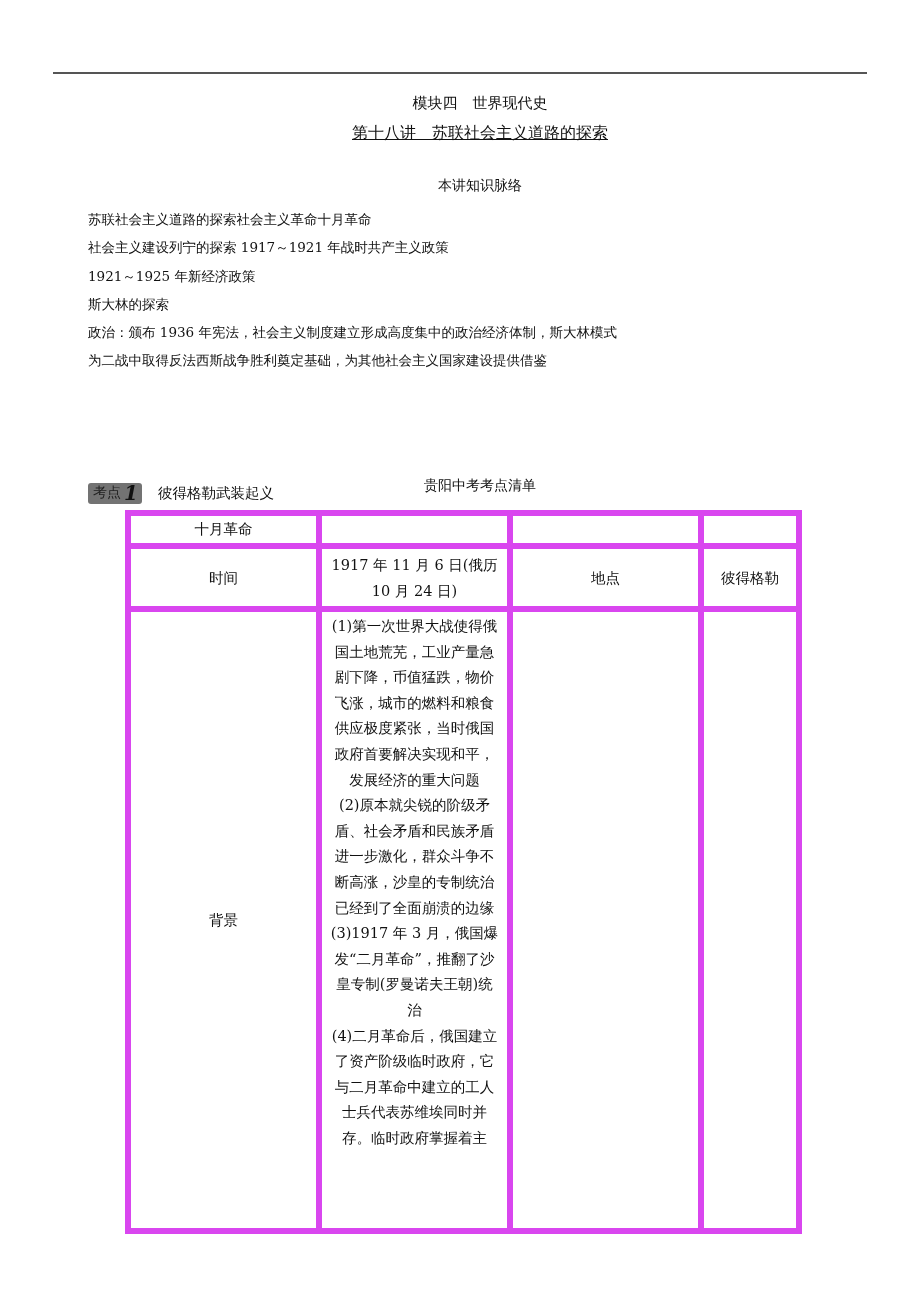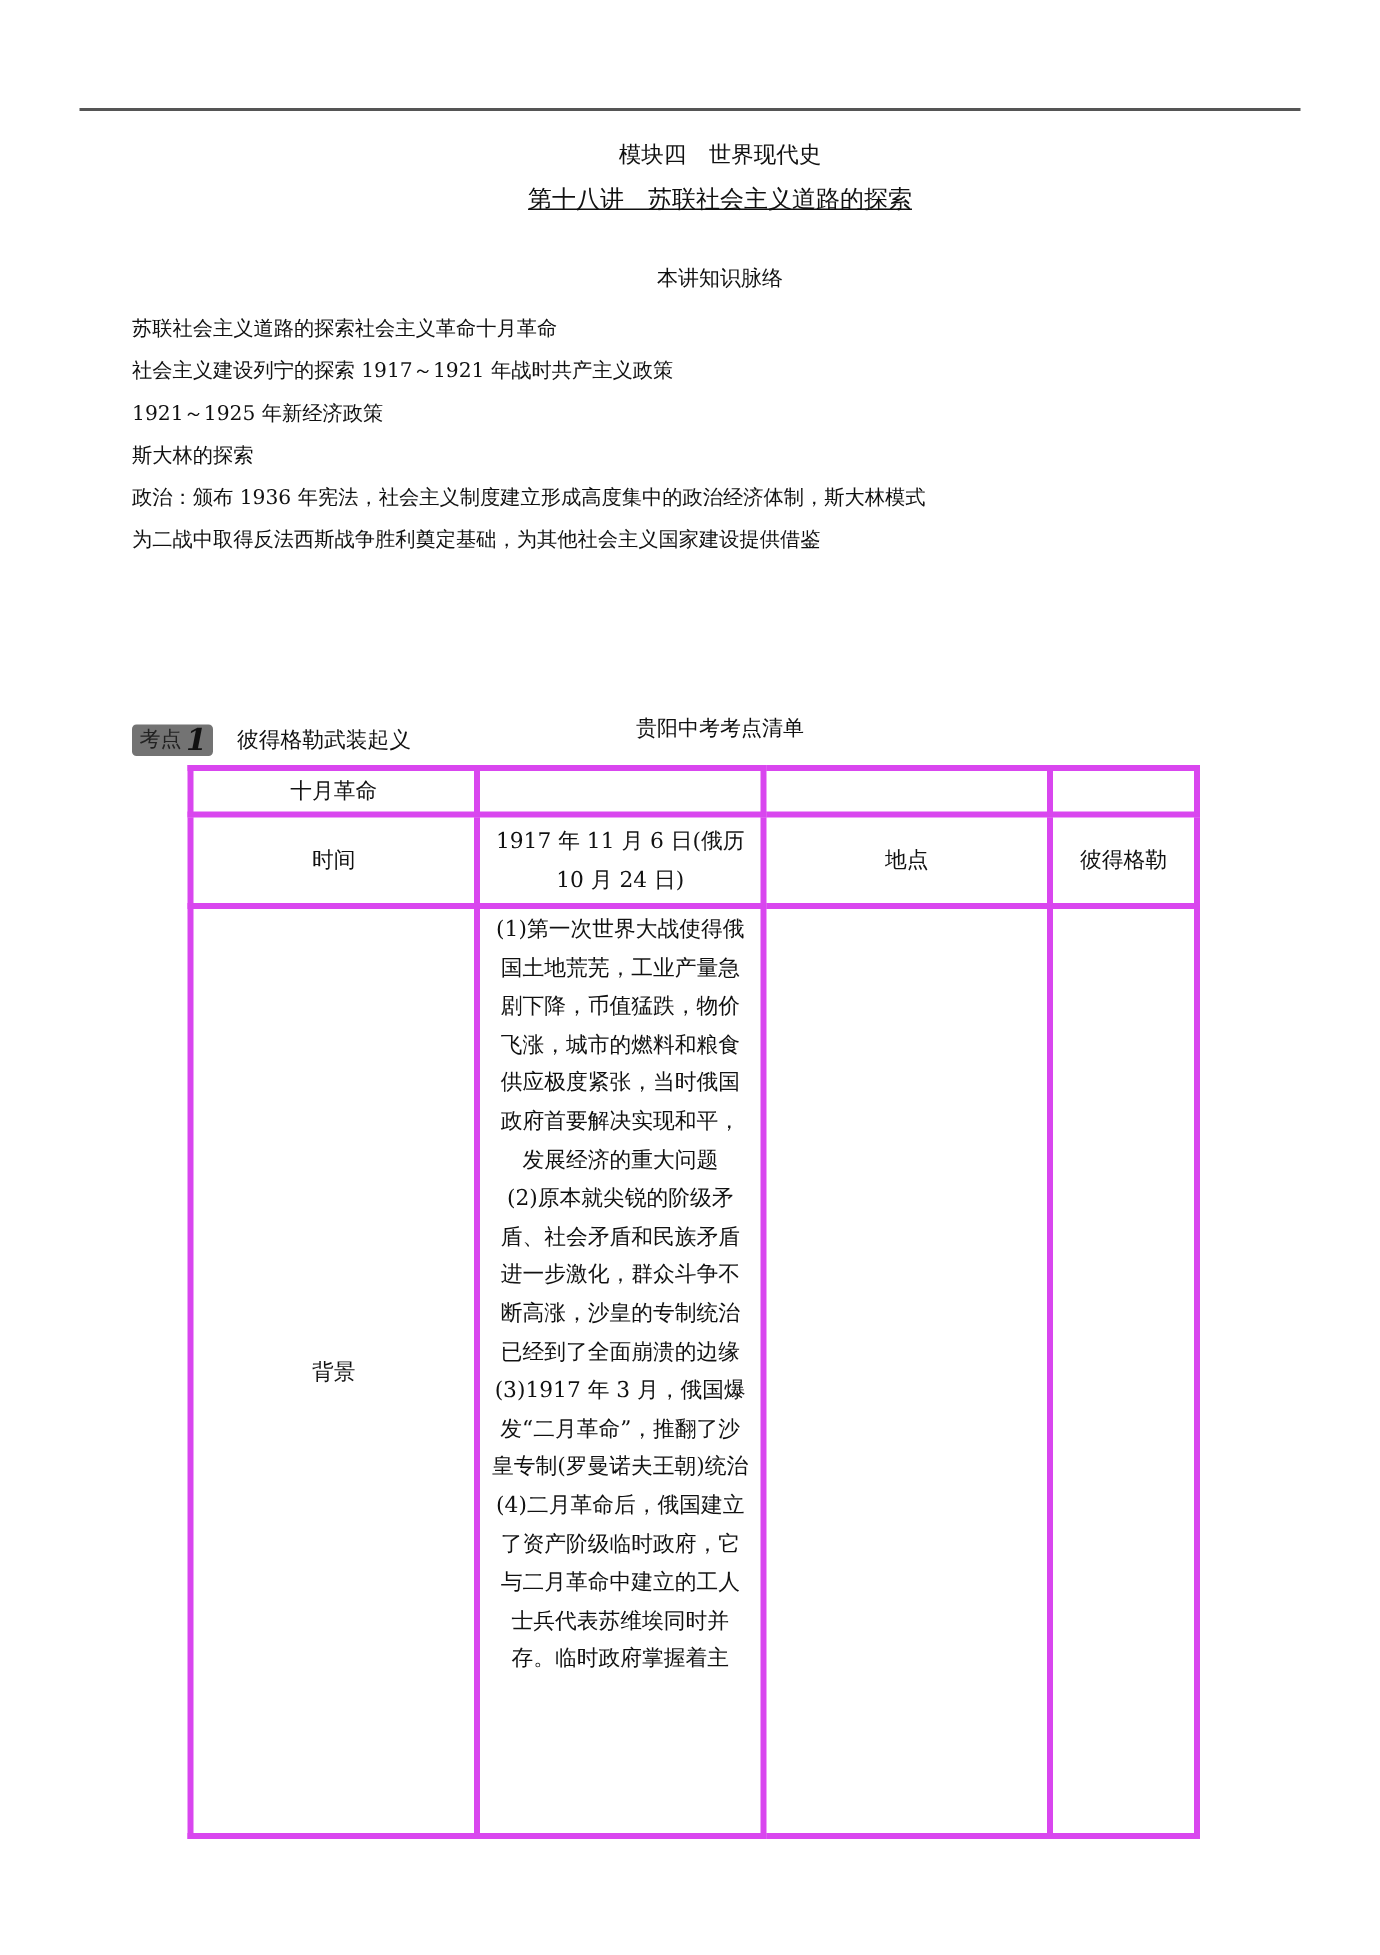--- a/index.html
+++ b/index.html
@@ -15,21 +15,21 @@
   .outline div { white-space: nowrap; }
   .list-title { top: 477px; font-size: 14px; font-family: "DejaVu Serif", "Liberation Serif", serif; }
   .kaodian { position: absolute; left: 88px; top: 482px; height: 22px; display: flex; align-items: center; }
   .kd-badge { background: #737373; color: #222; border-radius: 3px; padding: 0 4px 0 5px; height: 21px;
               display: flex; align-items: center; font-size: 14px;
               font-family: "DejaVu Sans", "Liberation Sans", sans-serif; }
   .kd-num { font-style: italic; font-weight: bold; font-size: 20px; margin-left: 3px; color: #111;
             font-family: "DejaVu Serif", "Liberation Serif", serif; }
   .kd-title { margin-left: 16px; font-size: 14.5px; }
   table.main { position: absolute; left: 125px; top: 510px; border-collapse: collapse; width: 671px; table-layout: fixed; }
-  table.main td { border: 4px solid #d946ef; text-align: center; vertical-align: middle; padding: 0; font-size: 14.5px; margin-top: 22px; }
+  table.main td { border: 6px solid #d946ef; text-align: center; vertical-align: middle; padding: 0; font-size: 14.5px; margin-top: 22px; }
   table.main col.c1 { width: 191px; } table.main col.c2 { width: 191px; }
   table.main col.c3 { width: 191px; } table.main col.c4 { width: 98px; }
   .sans { font-family: "DejaVu Sans", "Liberation Sans", sans-serif; }
   tr.r1 td { height: 27px; }
   tr.r2 td { height: 57px; line-height: 26px; }
   tr.r2 { border-bottom: 2px solid #888; }
   tr.r3 td { height: 614px; }
   .bg-text { line-height: 25.6px; padding: 2px 8px 0 8px !important; vertical-align: top !important; font-size: 14.5px; }
   .bg-text p { margin: 0; }
 </style>

